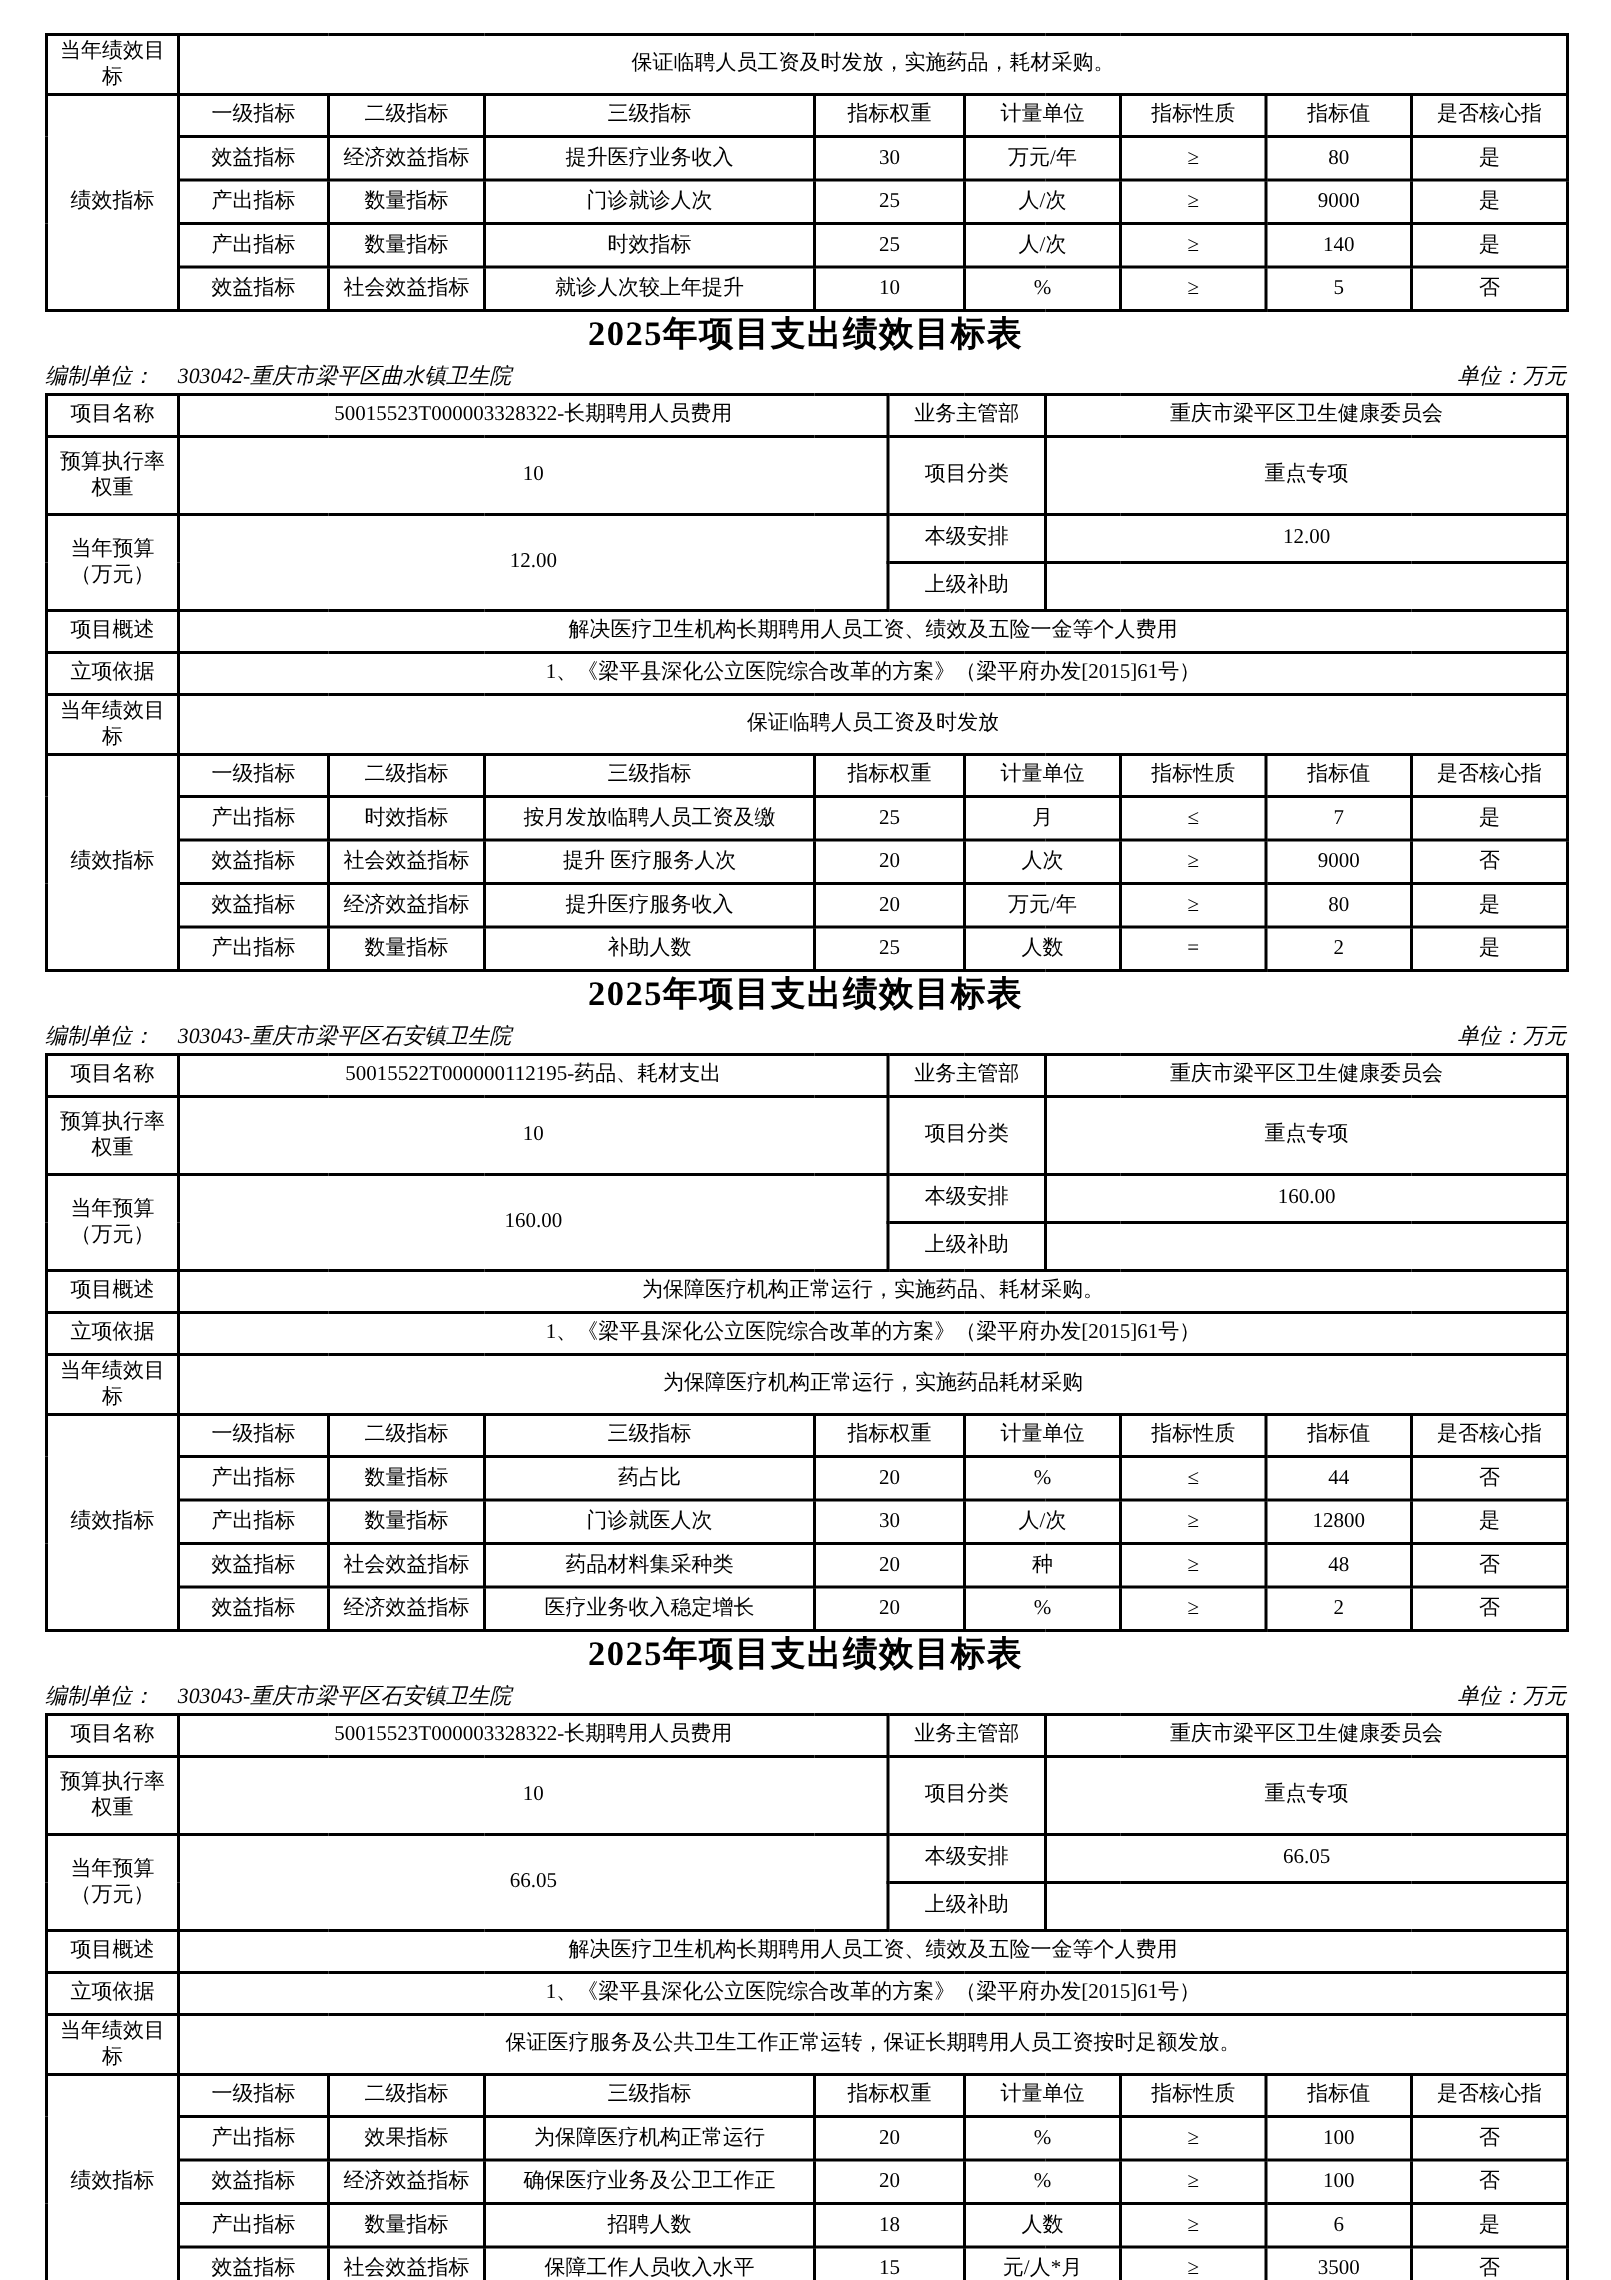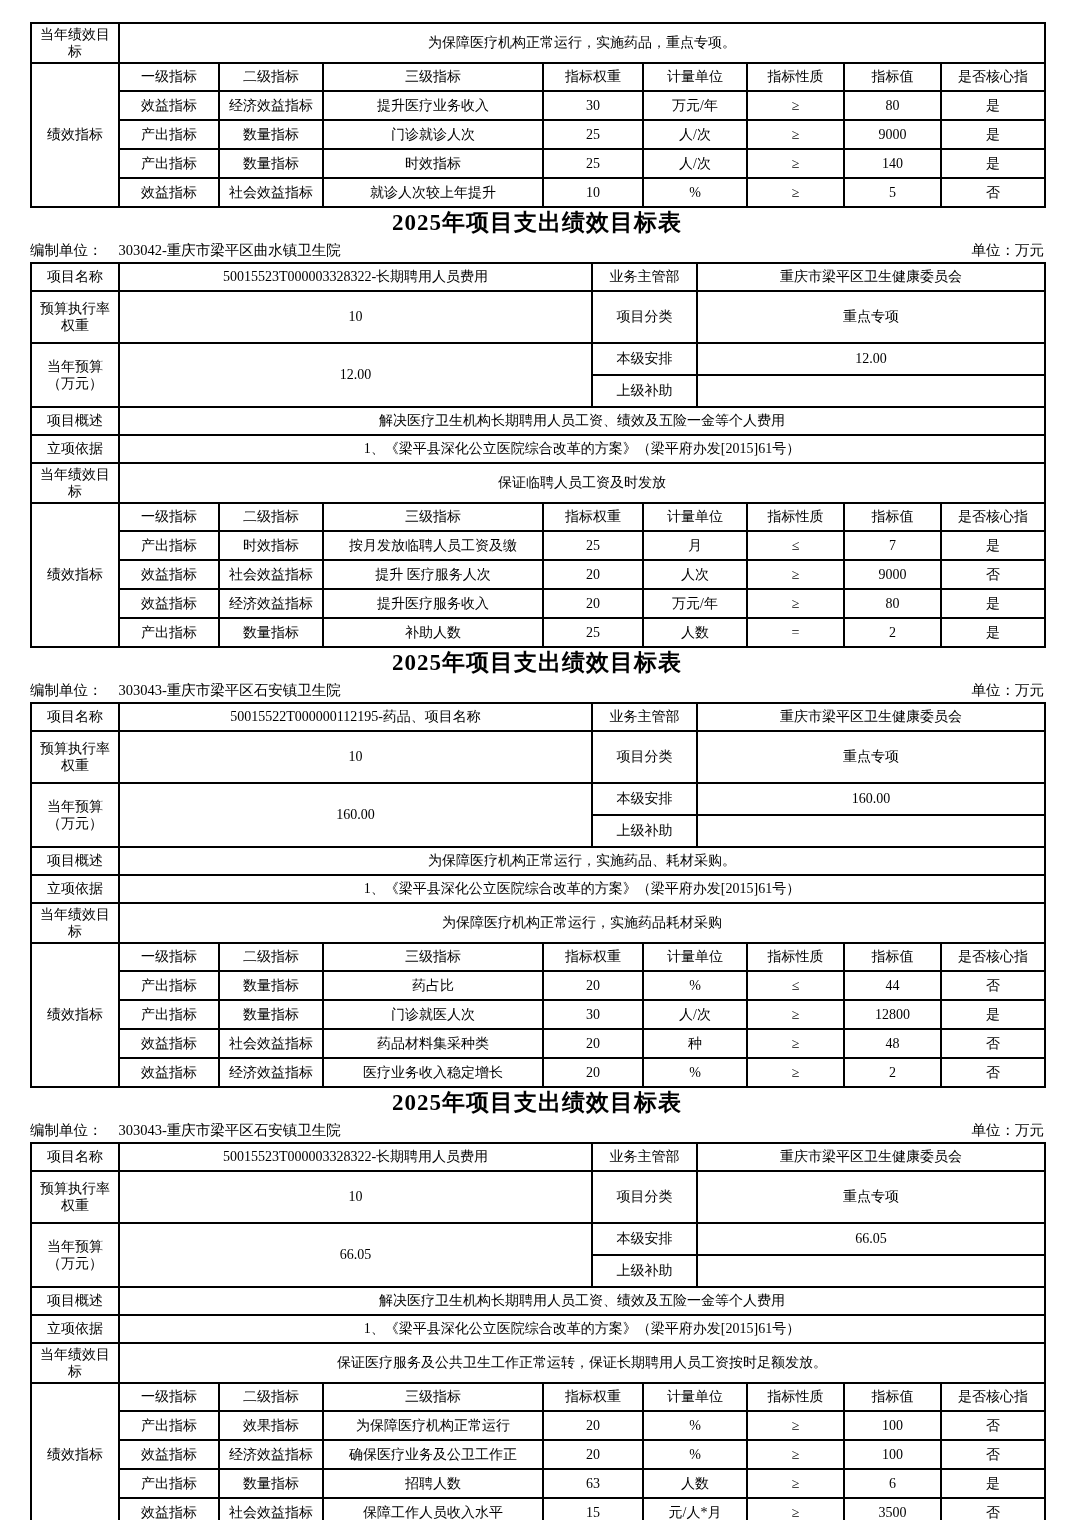--- a/index.html
+++ b/index.html
@@ -7,21 +7,21 @@
     width:1074px;height:1520px;overflow:hidden;color:#000;
     font-family:"Liberation Serif","DejaVu Serif",serif;
   }
   .doc{padding:22px 30px 0 30px;}
   .section-title{
     font-size:23px;font-weight:bold;text-align:center;
     line-height:30px;padding:0 0 2px 0;letter-spacing:1px;
   }
   .unit-row{
     width:1014px;display:flex;justify-content:space-between;
-    align-items:flex-end;font-size:14.5px;height:22px;padding-bottom:2px;box-sizing:border-box;
+    align-items:flex-end;font-size:14.5px;height:22px;padding-bottom:2px;box-sizing:border-box;font-style:italic;
   }
   .prepared{display:flex;}
   .prepared .pv{margin-left:16px;}
   table.grid{
     border-collapse:collapse;table-layout:fixed;width:1014px;
   }
   table.grid td{
     border:2px solid #000;font-size:14px;padding:1px 4px;
     text-align:center;vertical-align:middle;overflow:hidden;line-height:1.25;
   }
@@ -51,21 +51,21 @@
           <col style="width:54px">
           <col style="width:50px">
         <col style="width:97px">
           <col style="width:97px">
           <col style="width:104px">
       </colgroup>
       <tbody>
           <tr class="h36">
         <td class="pre">当年绩效目
 标</td>
-        <td colspan="10" class="tl">为保障医疗机构正常运行，实施药品，重点专项。</td>
+        <td colspan="10" class="tl">保证临聘人员工资及时发放，实施药品，耗材采购。</td>
       </tr>
       <tr class="h24">
         <td rowspan="5">绩效指标</td>
         <td>一级指标</td>
         <td>二级指标</td>
         <td>三级指标</td>
         <td colspan="2">指标权重</td>
         <td colspan="2">计量单位</td>
         <td>指标性质</td>
         <td>指标值</td>
@@ -250,21 +250,21 @@
           <col style="width:51px">
           <col style="width:54px">
           <col style="width:50px">
         <col style="width:97px">
           <col style="width:97px">
           <col style="width:104px">
       </colgroup>
       <tbody>
           <tr class="h24">
         <td>项目名称</td>
-        <td colspan="4" class="tl">50015522T000000112195-药品、项目名称</td>
+        <td colspan="4" class="tl">50015522T000000112195-药品、耗材支出</td>
         <td colspan="2">业务主管部</td>
         <td colspan="4">重庆市梁平区卫生健康委员会</td>
       </tr>
       <tr class="h48">
         <td class="pre">预算执行率
 权重</td>
         <td colspan="4">10</td>
         <td colspan="2">项目分类</td>
         <td colspan="4">重点专项</td>
       </tr>
@@ -436,21 +436,21 @@
         <td colspan="2">20</td>
         <td colspan="2">%</td>
         <td>≥</td>
         <td>100</td>
         <td>否</td>
       </tr>
       <tr class="h25">
         <td class="tl">产出指标</td>
         <td class="tl">数量指标</td>
         <td class="tl nowrap">招聘人数</td>
-        <td colspan="2">63</td>
+        <td colspan="2">18</td>
         <td colspan="2">人数</td>
         <td>≥</td>
         <td>6</td>
         <td>是</td>
       </tr>
       <tr class="h25">
         <td class="tl">效益指标</td>
         <td class="tl">社会效益指标</td>
         <td class="tl nowrap">保障工作人员收入水平</td>
         <td colspan="2">15</td>

